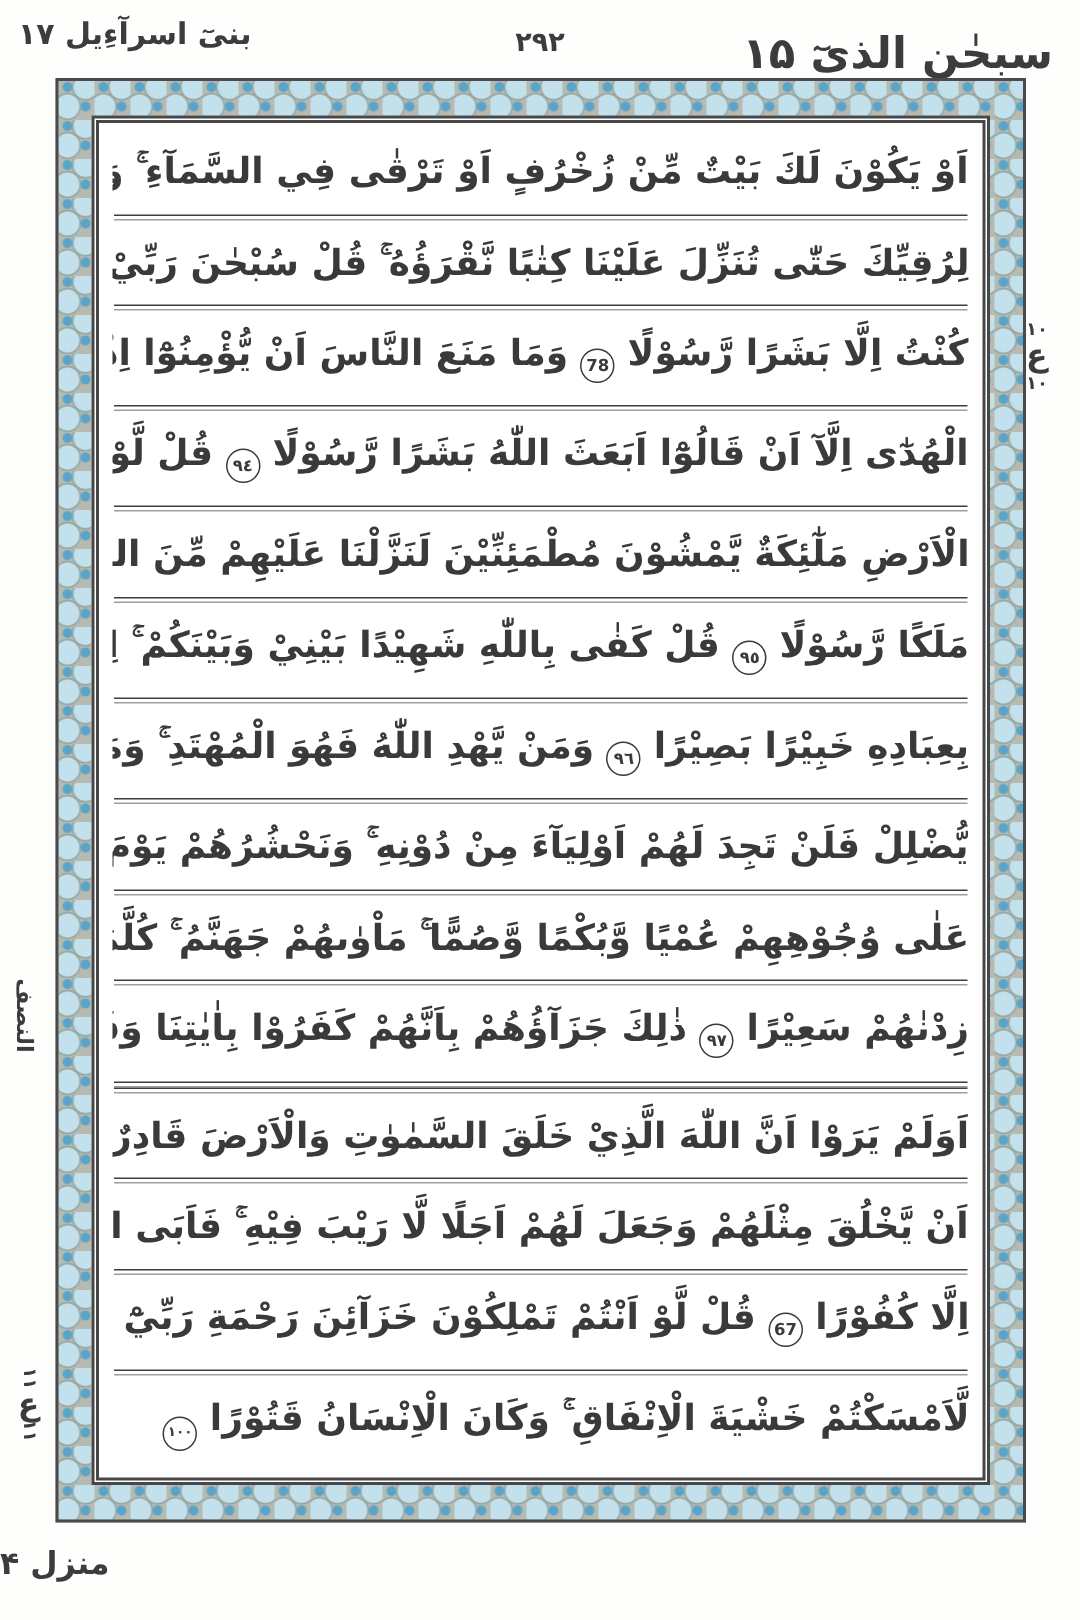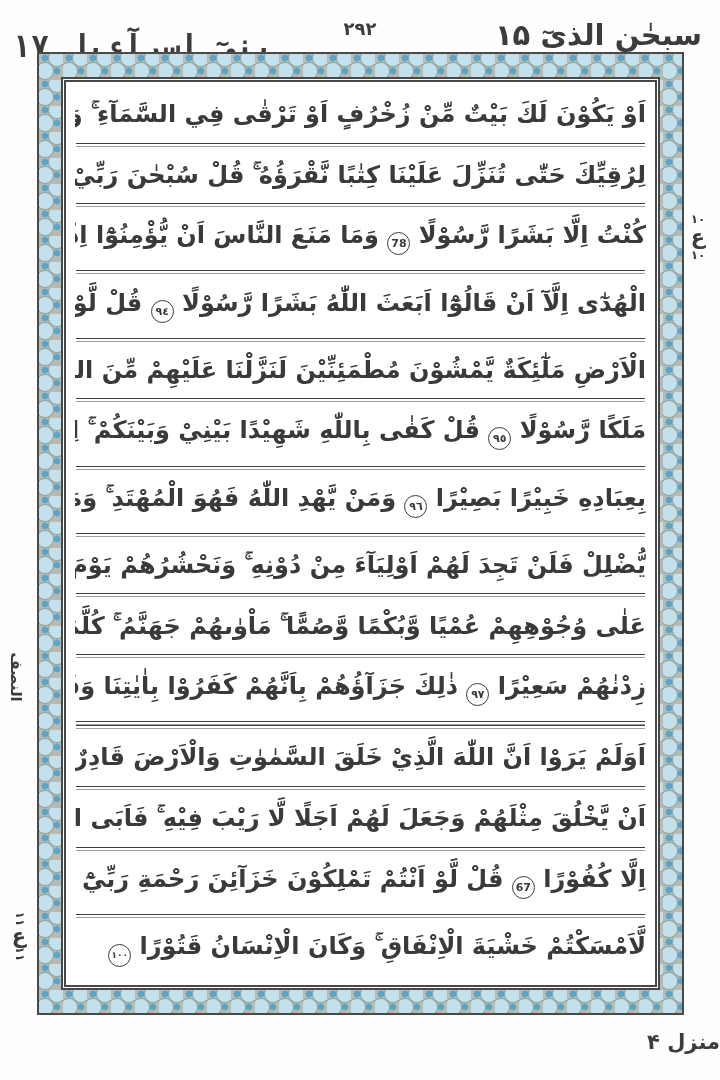--- a/index.html
+++ b/index.html
@@ -9,21 +9,21 @@
     font-family:"DejaVu Sans", sans-serif;
     color:#3c3c3c;
     overflow:hidden;
   }
   .page { position:relative; width:720px; height:1080px; background:#fefefc; }
 
   
   .hdr { position:absolute; top:6px; left:0; right:0; height:46px; font-weight:bold; }
   .hdr-right  { position:absolute; right:18px;  top:12px;  font-size:29px; direction:rtl; }
   .hdr-center { position:absolute; left:50%; transform:translateX(-50%); top:12px; font-size:18px; letter-spacing:1px; }
-  .hdr-left   { position:absolute; left:12px; top:22px; font-size:31px; direction:rtl;font-family:Liberation Mono, monospace; }
+  .hdr-left   { position:absolute; left:12px; top:4px; font-size:20px; direction:rtl; }
 
   
   .frame {
     position:absolute; left:37px; top:52px; width:647px; height:963px;
     border:2px solid #4a4a4a;
     padding:23px 22px;
     background-color:#b6bab0;
     background-image:
       radial-gradient(circle at 6px 4px,  #5ba4c9 2.8px, rgba(0,0,0,0) 3.8px),
       radial-gradient(circle at 18px 17px,#5ba4c9 2.8px, rgba(0,0,0,0) 3.8px),
@@ -63,38 +63,38 @@
     border:1.6px solid #3a3a3a; border-radius:50%;
     font-size:11px; font-weight:bold; line-height:1;
     vertical-align:-4px;
   }
   .v.long { font-size:9px;margin-left:32px; }
   .rk-inline { font-size:14px; vertical-align:8px; }
 
   
   .m-right {
     position:absolute; right:8px; top:212px; width:28px;
-    text-align:center; font-weight:bold; line-height:1.25; font-size:12px;
+    text-align:left; font-weight:bold; line-height:1.25; font-size:12px;
   }
   .m-right .ain, .m-left .ain { font-size:21px; display:block; line-height:1; }
   .m-nisf {
     position:absolute; left:-12px; top:668px; width:56px;
     transform:rotate(90deg);
     font-size:15px; font-weight:bold; text-align:center; direction:rtl;
   }
   .m-left {
     position:absolute; left:6px; top:912px; width:26px;
     text-align:center; font-weight:bold; line-height:1.15; font-size:12px;
   }
   .rot { display:inline-block; transform:rotate(90deg); }
 
   
   .footer {
     position:absolute; left:0; right:0; top:1030px;
-    text-align:right; font-size:21px; font-weight:bold; direction:rtl;
+    text-align:left; font-size:21px; font-weight:bold; direction:rtl;
   }
 </style>
 </head>
 <body>
 
 <div class="page">
 
   <div class="hdr">
     <div class="hdr-right">سبحٰن الذیٓ ۱۵</div>
     <div class="hdr-center">٢٩٢</div>

